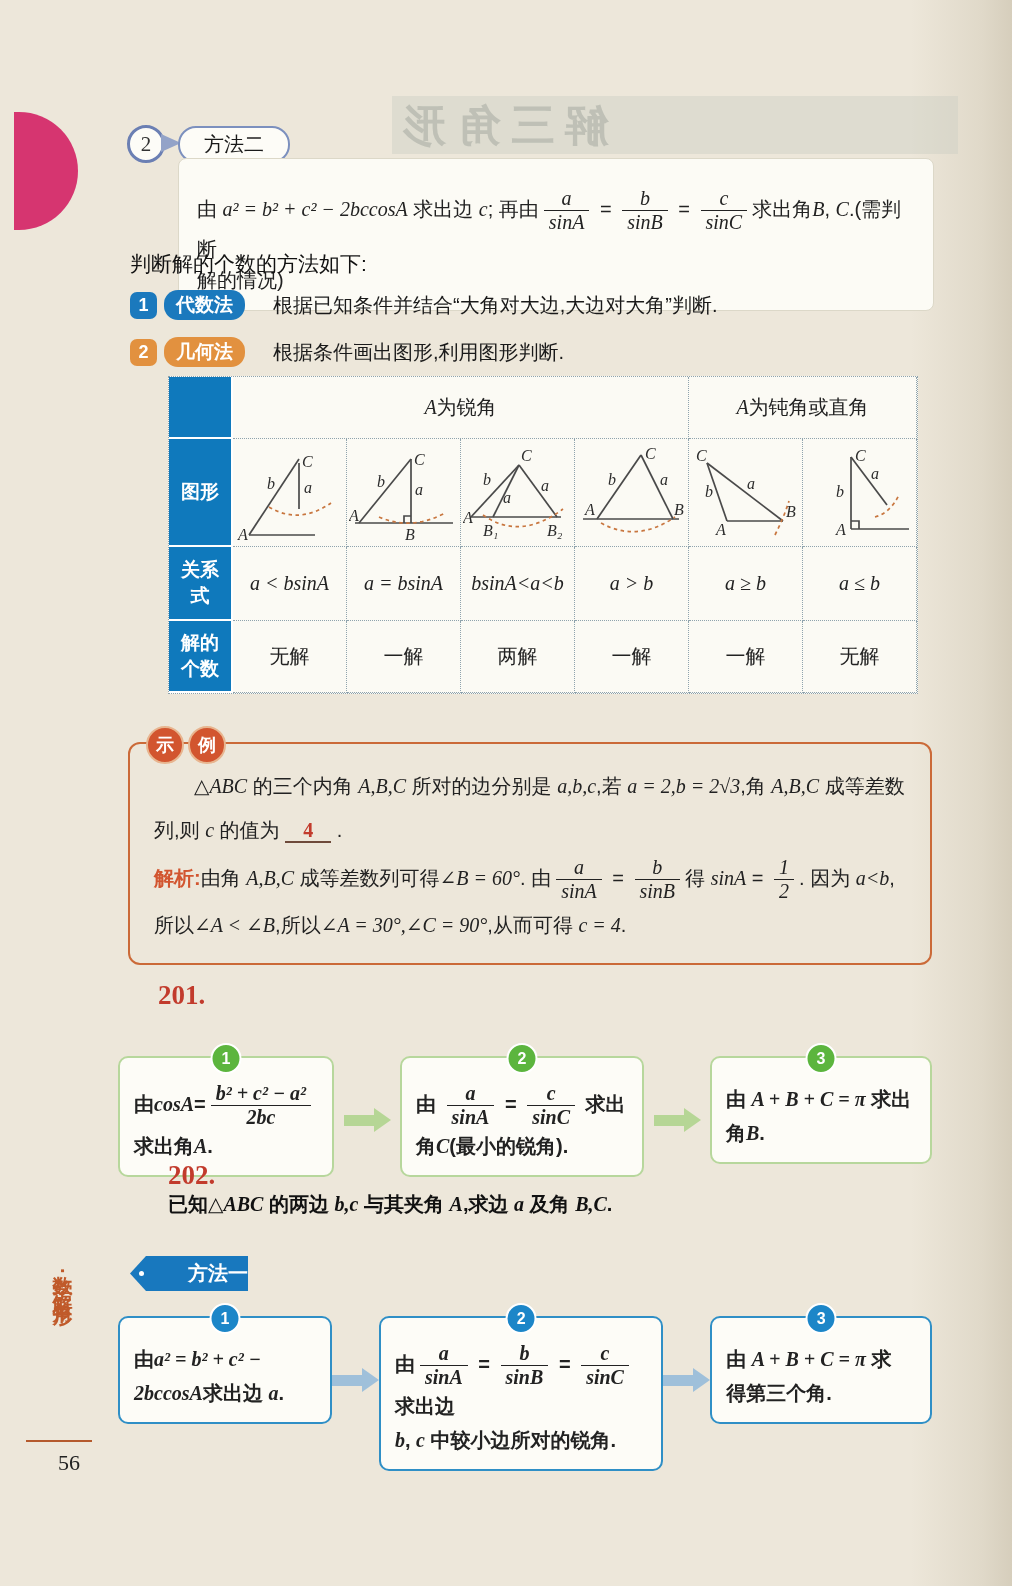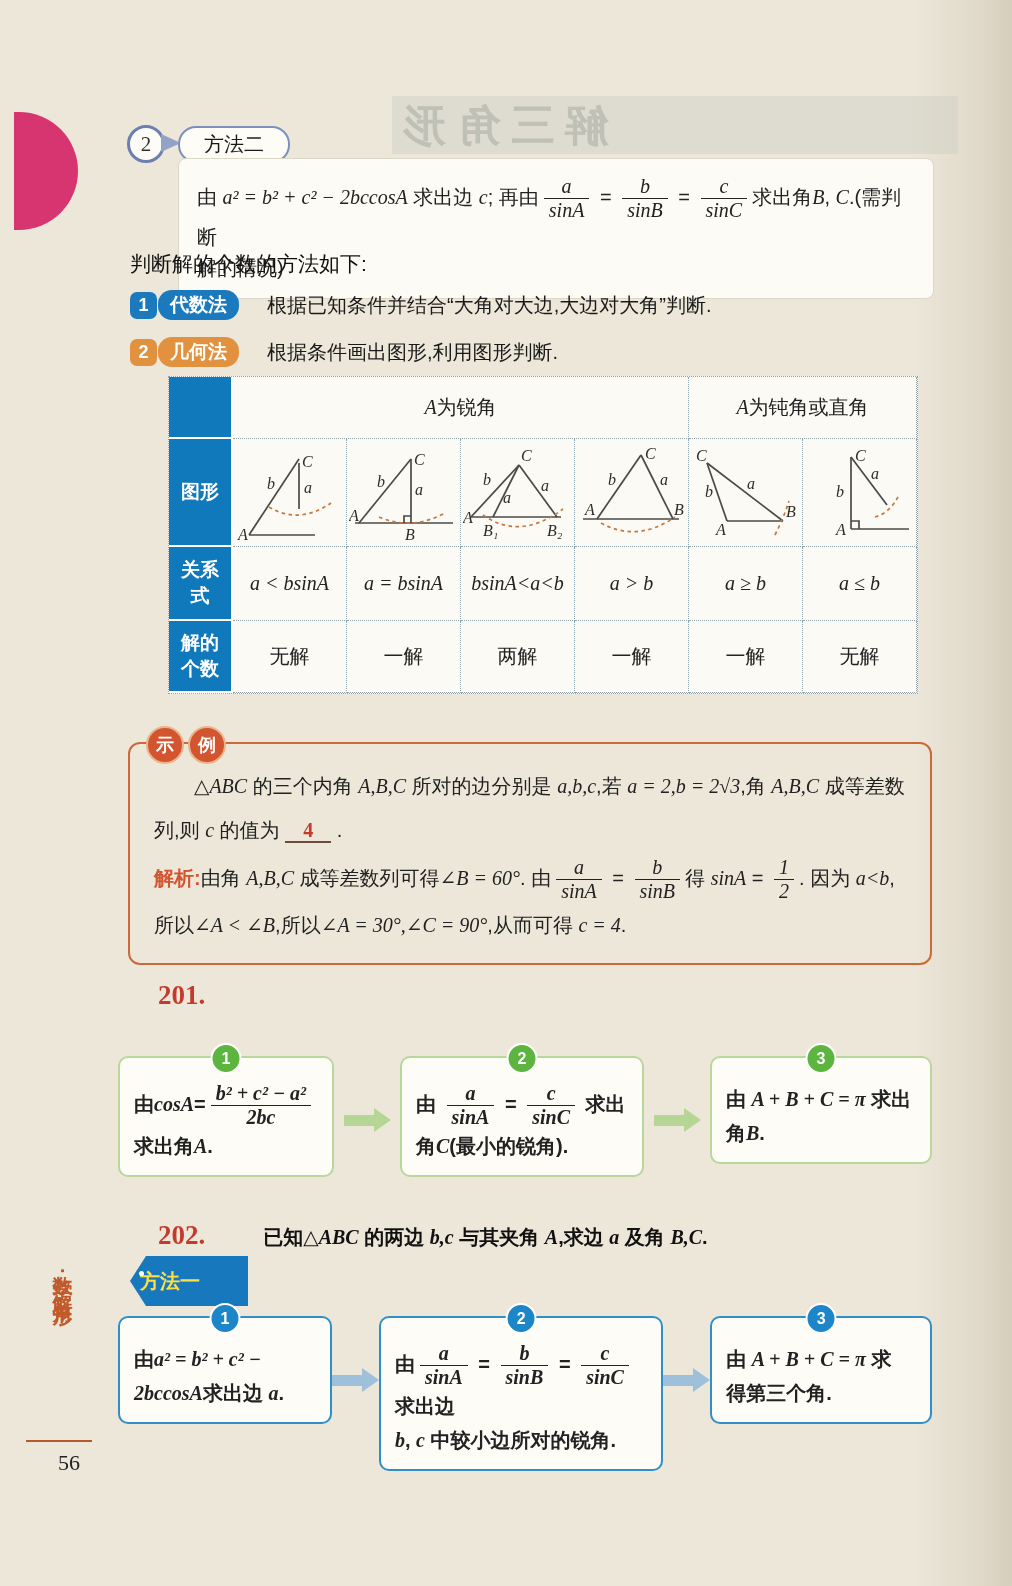--- a/index.html
+++ b/index.html
@@ -16,27 +16,27 @@
   .bleed-band{left:392px;top:96px;width:566px;height:58px;background:rgba(205,207,196,.45);display:flex;align-items:center;}
   .bleed-title{transform:scaleX(-1);font-size:44px;font-weight:bold;color:rgba(120,128,122,.30);letter-spacing:10px;padding-left:40px;}
   
   .m2-circle{left:127px;top:125px;width:32px;height:32px;border:3px solid #6b7fb3;border-radius:50%;
     background:#fdfcf7;display:flex;align-items:center;justify-content:center;
     font-family:"Liberation Serif",serif;font-size:21px;color:#333;}
   .m2-connector{left:161px;top:134px;width:0;height:0;border-left:20px solid #93a3c8;border-top:9px solid transparent;border-bottom:9px solid transparent;}
   .m2-pill{left:178px;top:126px;padding:3px 24px;border:2px solid #7c90be;border-radius:18px;background:#fdfcf7;
     font-size:20px;font-weight:normal;color:#1a1a1a;}
   .m2-box{left:178px;top:158px;width:718px;background:#fcfbf5;border:1px solid #dcd8c8;border-radius:8px;
-    padding:16px 18px 14px;font-size:20px;line-height:1.55;}
+    padding:28px 18px 14px;font-size:20px;line-height:1.55;}
   
   .judge-heading{left:130px;top:250px;font-size:21px;font-weight:normal;color:#111;}
   .method-row{left:130px;display:flex;align-items:center;}
   .method-row .numbadge{width:27px;height:27px;border-radius:7px;color:#fff;font-weight:bold;font-size:18px;
     display:flex;align-items:center;justify-content:center;flex:0 0 auto;}
-  .method-row .labelbadge{margin-left:1px;padding:2px 12px;border-radius:14px;color:#fff;font-weight:bold;font-size:19px;}
+  .method-row .labelbadge{margin-left:7px;padding:2px 12px;border-radius:14px;color:#fff;font-weight:bold;font-size:19px;}
   .method-row .desc{margin-left:28px;font-size:20px;color:#1a1a1a;}
   .theme-blue{background:#1b79bd;}
   .theme-orange{background:#e2913f;}
   
   .tbl{left:168px;top:376px;display:grid;grid-template-columns:64px repeat(6,114px);
     grid-template-rows:62px 108px 74px 72px;background:#fbfaf4;border:1px dotted #8fa3ad;}
   .tc{border-right:1px dotted #8fa3ad;border-bottom:1px dotted #8fa3ad;display:flex;align-items:center;justify-content:center;overflow:hidden;}
   .tc.lbl{background:#0f79bc;color:#fff;font-weight:bold;font-size:19px;text-align:center;
     white-space:pre-line;border-right:2px solid #fff;border-bottom:2px solid #fff;line-height:1.35;}
   .tc.hdr{font-size:20px;}
@@ -54,21 +54,21 @@
   .ans{color:#c23b2c;font-family:"Liberation Serif",serif;font-weight:bold;padding:0 18px;border-bottom:2px solid #6e4a3a;}
   
   .ex-box{left:128px;top:742px;width:752px;min-height:150px;border:2px solid #cb6a38;border-radius:12px;padding:20px 24px 16px;}
   .ex-badges{position:absolute;top:-18px;left:16px;display:flex;}
   .ex-badge{width:34px;height:34px;border-radius:50%;background:#d2552f;border:2px solid #e8b58f;color:#fff;
     font-weight:bold;font-size:18px;display:flex;align-items:center;justify-content:center;margin-right:4px;}
   .ex-problem{font-size:20px;line-height:2.2;text-indent:2em;}
   .ex-analysis{font-size:20px;line-height:2.2;margin-top:4px;}
   .analysis-label{color:#d2552f;font-weight:bold;}
   
-  .prob{left:158px;display:flex;align-items:baseline;}
+  .prob{left:158px;display:flex;align-items:baseline;flex-direction:column;}
   .prob .pnum{font-family:"Liberation Serif",serif;font-weight:bold;font-size:27px;color:#c23b2c;}
   .prob .ptext{margin-left:10px;font-size:20px;font-weight:bold;color:#111;}
   
   .flow{left:118px;width:814px;display:flex;align-items:flex-start;justify-content:space-between;}
   .step{position:relative;background:#fdfcf7;border-radius:10px;padding:24px 14px 12px;font-size:20px;font-weight:bold;line-height:1.7;}
   .flow-green .step{border:2px solid #b7d79c;}
   .flow-blue .step{border:2px solid #2f8fc6;}
   .step-circle{position:absolute;top:-15px;left:50%;transform:translateX(-50%);width:27px;height:27px;border-radius:50%;
     border:2px solid #fff;color:#fff;font-weight:bold;font-size:16px;display:flex;align-items:center;justify-content:center;}
   .flow-green .step-circle{background:#5cb53e;}
@@ -76,22 +76,22 @@
   .flow-arrow{display:flex;align-items:center;margin-top:52px;flex:0 0 auto;}
   .arrow-body{width:30px;height:11px;}
   .arrow-head{width:0;height:0;border-top:12px solid transparent;border-bottom:12px solid transparent;}
   .flow-green .arrow-body{background:#b6d695;}
   .flow-green .arrow-head{border-left:17px solid #b6d695;}
   .flow-blue .arrow-body{background:#9fc0da;}
   .flow-blue .arrow-head{border-left:17px solid #9fc0da;}
   .w1{width:184px;} .w2{width:212px;} .w3{width:190px;}
   .v1{width:186px;} .v2{width:258px;} .v3{width:194px;}
   
-  .banner{left:130px;top:1256px;width:108px;height:50px;background:#1878be;color:#fde047;font-weight:bold;font-size:20px;
-    display:flex;align-items:center;justify-content:flex-start;padding-left:10px;
+  .banner{left:130px;top:1256px;width:108px;height:35px;background:#1878be;color:#ffffff;font-weight:bold;font-size:20px;
+    display:flex;align-items:center;justify-content:flex-end;padding-left:10px;
     clip-path:polygon(0 50%,16px 0,100% 0,100% 100%,16px 100%);}
   .banner-dot{position:absolute;left:9px;top:15px;width:5px;height:5px;border-radius:50%;background:#fff;}
   
   .sidebar-title{left:50px;top:1260px;writing-mode:vertical-rl;font-size:20px;font-weight:bold;color:#c05a2a;letter-spacing:4px;}
   .sidebar-divider{left:26px;top:1440px;width:66px;border-top:2px solid #b55a2d;}
   .page-number{left:58px;top:1450px;font-family:"Liberation Serif",serif;font-size:22px;color:#222;}
   
   .fig{width:110px;height:100px;}
   .fig line,.fig polyline{stroke:#4a4a4a;stroke-width:1.7;fill:none;}
   .fig path.arc{stroke:#c8763f;stroke-width:1.7;fill:none;stroke-dasharray:3.5 3.5;}
@@ -296,21 +296,21 @@
     <div class="flow-arrow">
         <span class="arrow-body"></span>
         <span class="arrow-head"></span>
       </div>
     <div class="step w3">
       <div class="step-circle">3</div>
       <div><span class="txt">由 </span><span class="math">A + B + C = π</span><span class="txt"> 求出</span><br><span class="txt">角</span><span class="math">B</span><span class="txt">.</span></div>
     </div>
   </div>
 
-  <div class="abs prob" style="top:1220px;gap:48px;">
+  <div class="abs prob" style="top:1160px;">
     <span class="pnum">202.</span>
     <span class="ptext"><span class="txt">已知</span><span class="math">△ABC</span><span class="txt"> 的两边 </span><span class="math">b,c</span><span class="txt"> 与其夹角 </span><span class="math">A</span><span class="txt">,求边 </span><span class="math">a</span><span class="txt"> 及角 </span><span class="math">B,C</span><span class="txt">.</span></span>
   </div>
 
   <div class="abs banner">
     <span class="banner-dot"></span>
     <span>方法一</span>
   </div>
 
   <div class="abs flow flow-blue" style="top:1316px;">

